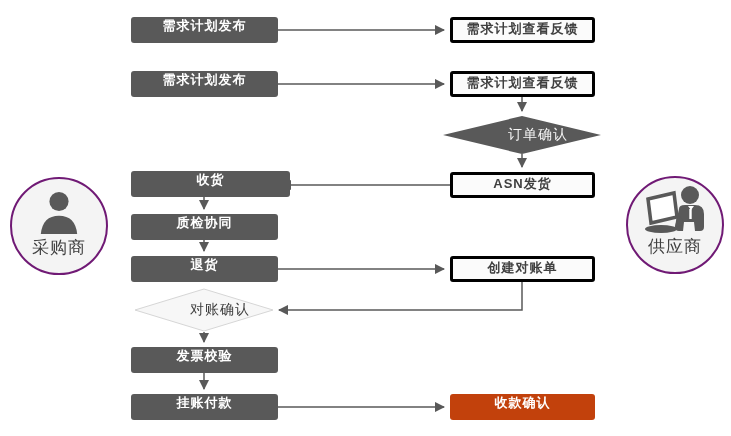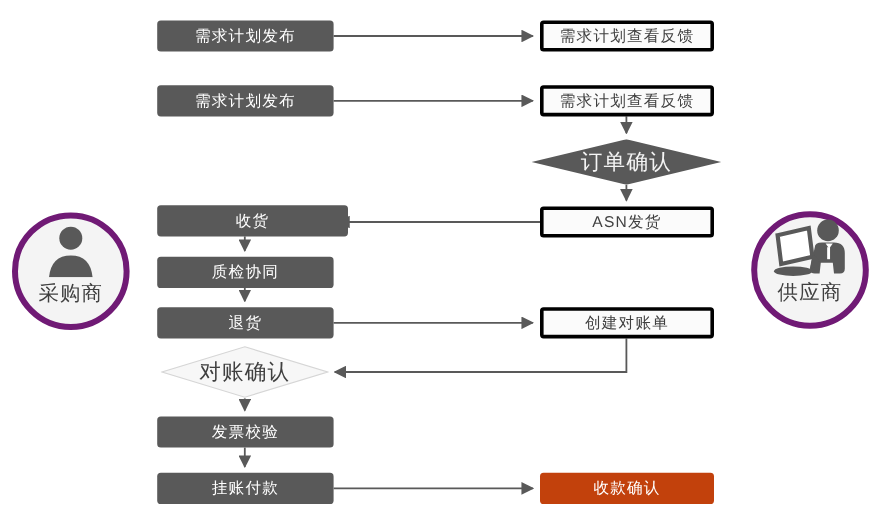--- a/index.html
+++ b/index.html
@@ -2,38 +2,38 @@
 <html><head>
 <meta charset="utf-8">
 <style>
   html,body { margin:0; padding:0; background:#ffffff; }
   .canvas {
     position:relative; width:731px; height:436px; background:#ffffff;
     font-family:"Liberation Sans","DejaVu Sans",sans-serif; overflow:hidden;
   }
   .connectors { position:absolute; left:0; top:0; width:731px; height:436px; pointer-events:none; }
   .node {
-    position:absolute; display:flex; align-items:center; justify-content:center;
-    font-size:13px; border-radius:3px; box-sizing:border-box; letter-spacing:1px;
+    position:absolute; display:flex; align-items:flex-start; justify-content:center;
+    font-size:13px; border-radius:3px; box-sizing:border-box; letter-spacing:1px;font-weight:bold;
   }
   .node.dark  { background:#595959; color:#ffffff; }
   .node.light { background:#fbfbfb; border:3px solid #000000; color:#404040; }
   .node.muted { background:#c2410c; color:#ffffff; }
   .diamond { position:absolute; }
   .diamond svg { position:absolute; left:0; top:0; }
   .diamond .dlabel {
-    position:absolute; left:0; top:0; width:100%; height:100%;
+    position:absolute; left:16px; top:0; width:100%; height:100%;
     display:flex; align-items:center; justify-content:center;
-    font-size:18px; letter-spacing:1px;
+    font-size:14px; letter-spacing:1px;
   }
   .diamond.dark-d .dlabel { color:#f5f5f5; }
   .diamond.light-d .dlabel { color:#404040; }
   .actor {
     position:absolute; border-radius:50%;
-    background:#f4f4f4; border:5px solid #701a75; box-sizing:border-box;
+    background:#f4f4f4; border:2px solid #701a75; box-sizing:border-box;
     display:flex; flex-direction:column; align-items:center; justify-content:flex-end;
     padding-bottom:14px;
   }
   .actor .alabel { font-size:17px; color:#404040; letter-spacing:1px; }
   .actor svg { display:block; margin-bottom:2px; }
 </style>
 </head>
 <body>
 
 <div class="canvas">

